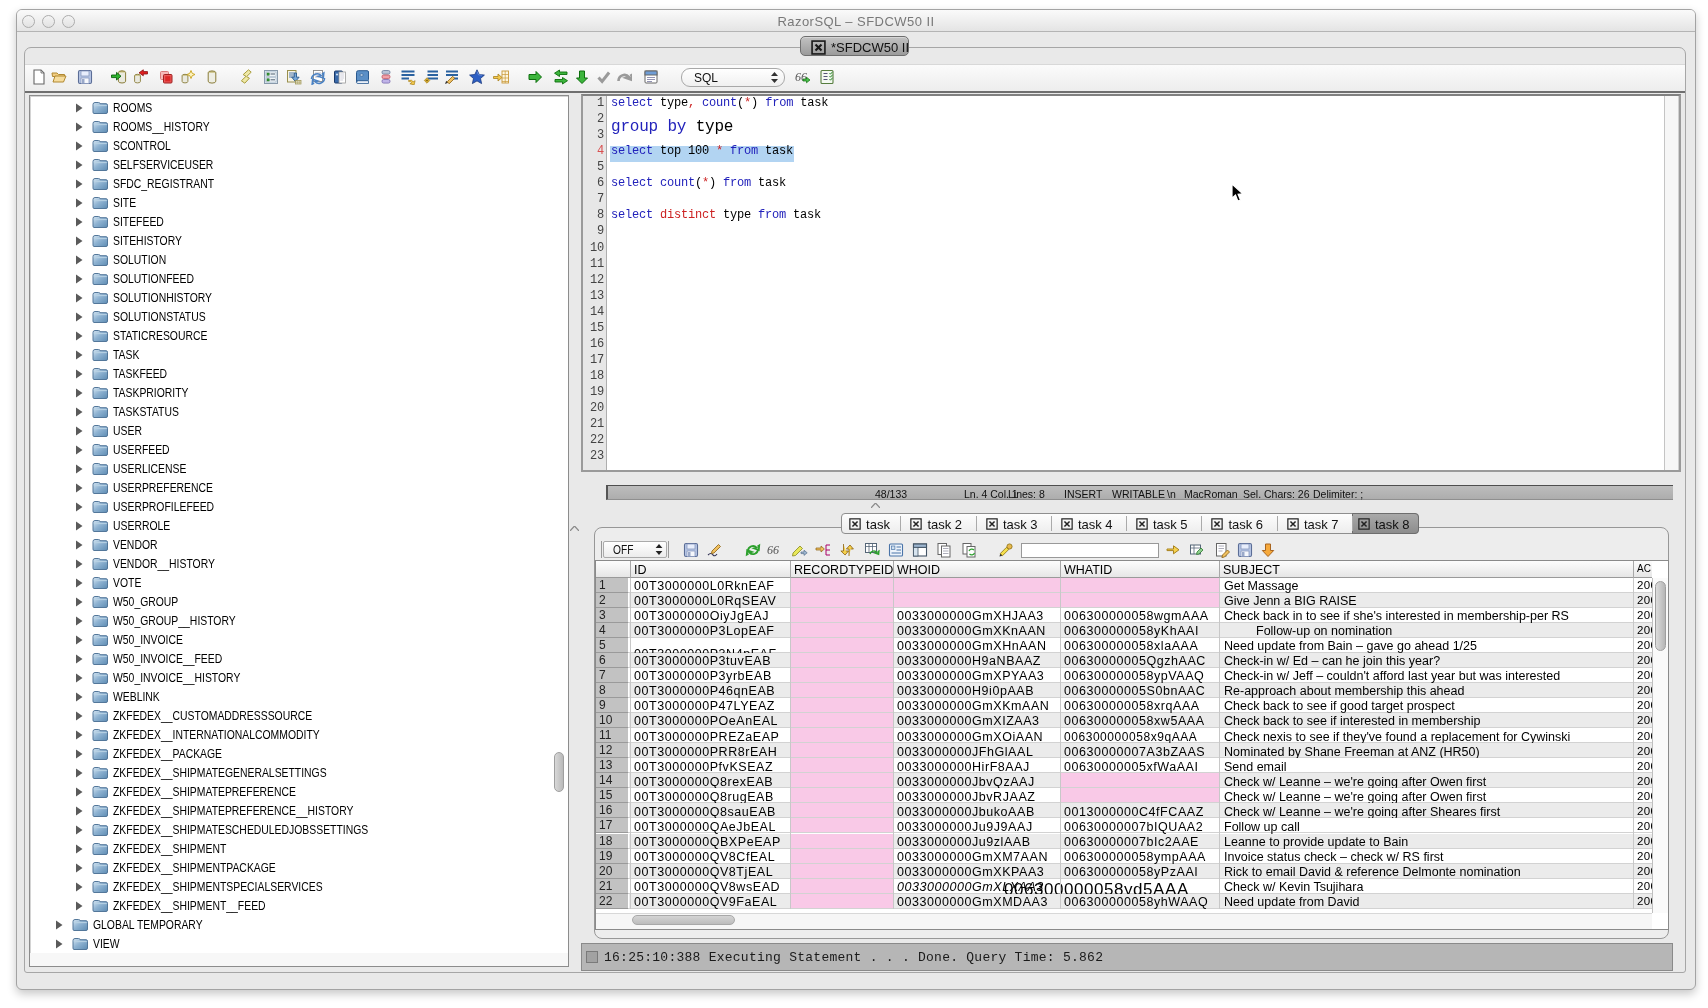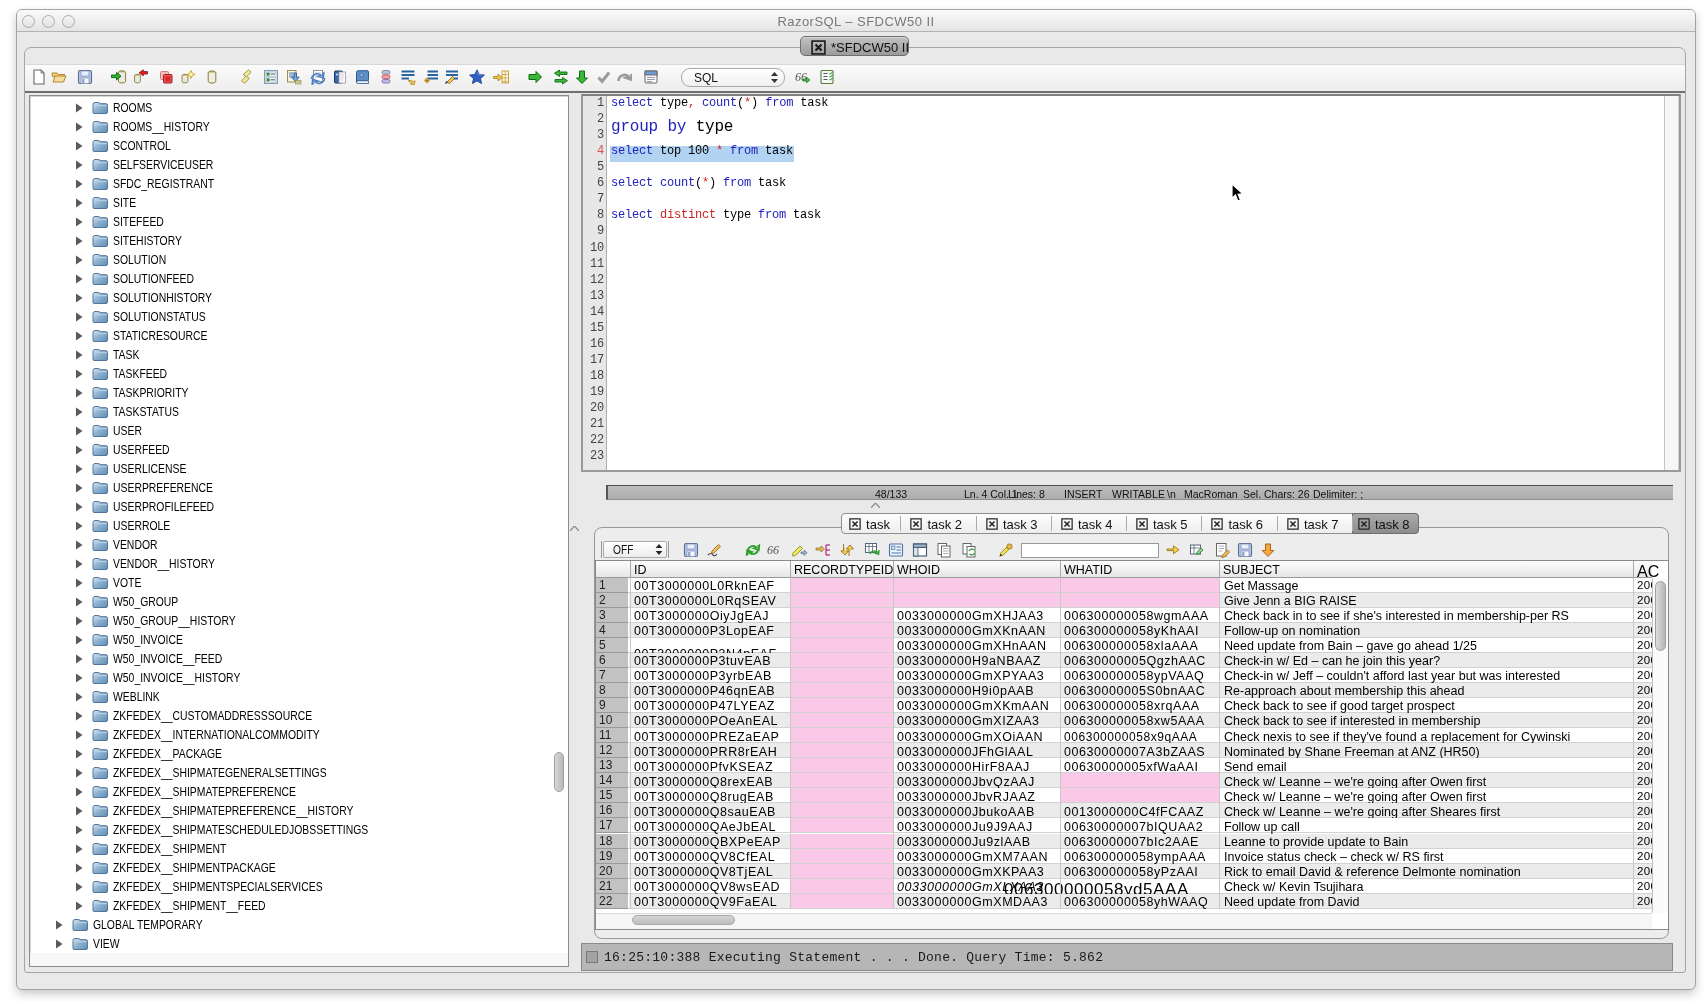--- a/index.html
+++ b/index.html
@@ -687,21 +687,21 @@
       <path d="M5.5 2 h5 v6.5 h3.2 L8 14.5 2.3 8.5 h3.2 z" fill="#f6a93b" stroke="#a8641e" stroke-width="1"></path>
     </svg>
 <div class="abs" style="left:1021px;top:543px;width:138px;height:15px;background:#fff;border:1px solid #999;"></div>
 <div class="abs" style="left:595px;top:560px;width:1074px;height:370px;background:#fff;border:1px solid #8a8a8a;"></div>
 <div class="abs" style="left:596px;top:561px;width:1056px;height:17px;background:linear-gradient(#fdfdfd,#e6e6e6);border-bottom:1px solid #9a9a9a;"></div>
 <div class="abs" style="left:634px;top:563px;font-size:12.5px;color:#000;">ID</div>
 <div class="abs" style="left:794px;top:563px;font-size:12.5px;color:#000;">RECORDTYPEID</div>
 <div class="abs" style="left:897px;top:563px;font-size:12.5px;color:#000;">WHOID</div>
 <div class="abs" style="left:1064px;top:563px;font-size:12.5px;color:#000;">WHATID</div>
 <div class="abs" style="left:1223px;top:563px;font-size:12.5px;color:#000;">SUBJECT</div>
-<div class="abs" style="left:1637px;top:563px;font-size:16px;color:#000;">AC</div>
+<div class="abs" style="left:1637px;top:563px;font-size:10px;color:#000;">AC</div>
 <div class="abs" style="left:630px;top:561px;width:1px;height:17px;background:#a8a8a8;"></div>
 <div class="abs" style="left:790px;top:561px;width:1px;height:17px;background:#a8a8a8;"></div>
 <div class="abs" style="left:893px;top:561px;width:1px;height:17px;background:#a8a8a8;"></div>
 <div class="abs" style="left:1060px;top:561px;width:1px;height:17px;background:#a8a8a8;"></div>
 <div class="abs" style="left:1219px;top:561px;width:1px;height:17px;background:#a8a8a8;"></div>
 <div class="abs" style="left:1633px;top:561px;width:1px;height:17px;background:#a8a8a8;"></div>
 <div class="abs" style="left:596px;top:578.00px;width:1056px;height:15.03px;background:#ffffff;border-bottom:1px solid #d2d2d2;"></div>
     <div class="abs" style="left:596px;top:578.00px;width:33px;height:15.03px;background:#c2c2c2;border-right:1px solid #fff;border-bottom:1px solid #9a9a9a;font-size:12px;color:#222;padding-left:3px;line-height:15.03px;">1</div>
     <div class="abs" style="left:791px;top:578.00px;width:102px;height:14.03px;background:#f9c9e7;"></div>
     <div class="abs" style="left:894px;top:578.00px;width:166px;height:14.03px;background:#f9c9e7;"></div>
@@ -724,21 +724,21 @@
     <div class="abs" style="left:897px;top:609.26px;font-size:12.5px;letter-spacing:0.55px;color:#000;white-space:pre;">0033000000GmXHJAA3</div>
     <div class="abs" style="left:1064px;top:609.26px;font-size:12.5px;letter-spacing:0.55px;color:#000;white-space:pre;">006300000058wgmAAA</div>
     <div class="abs" style="left:1224px;top:609.26px;font-size:12.5px;color:#000;white-space:pre;">Check back in to see if she's interested in membership-per RS</div>
     <div class="abs" style="left:1637px;top:609.26px;width:15px;overflow:hidden;font-size:11.5px;letter-spacing:0.3px;color:#000;white-space:pre;">2007</div>
     <div class="abs" style="left:596px;top:623.09px;width:1056px;height:15.03px;background:#ebebeb;border-bottom:1px solid #d2d2d2;"></div>
     <div class="abs" style="left:596px;top:623.09px;width:33px;height:15.03px;background:#c2c2c2;border-right:1px solid #fff;border-bottom:1px solid #9a9a9a;font-size:12px;color:#222;padding-left:3px;line-height:15.03px;">4</div>
     <div class="abs" style="left:791px;top:623.09px;width:102px;height:14.03px;background:#f9c9e7;"></div>
     <div class="abs" style="left:634px;top:624.29px;font-size:12.5px;letter-spacing:0.55px;color:#000;white-space:pre;">00T3000000P3LopEAF</div>
     <div class="abs" style="left:897px;top:624.29px;font-size:12.5px;letter-spacing:0.55px;color:#000;white-space:pre;">0033000000GmXKnAAN</div>
     <div class="abs" style="left:1064px;top:624.29px;font-size:12.5px;letter-spacing:0.55px;color:#000;white-space:pre;">006300000058yKhAAI</div>
-    <div class="abs" style="left:1224px;top:624.29px;font-size:12.5px;color:#000;white-space:pre;">Follow-up on nomination</div>
+    <div class="abs" style="left:1256px;top:624.29px;font-size:12.5px;color:#000;white-space:pre;">Follow-up on nomination</div>
     <div class="abs" style="left:1637px;top:624.29px;width:15px;overflow:hidden;font-size:11.5px;letter-spacing:0.3px;color:#000;white-space:pre;">2007</div>
     <div class="abs" style="left:596px;top:638.12px;width:1056px;height:15.03px;background:#ffffff;border-bottom:1px solid #d2d2d2;"></div>
     <div class="abs" style="left:596px;top:638.12px;width:33px;height:15.03px;background:#c2c2c2;border-right:1px solid #fff;border-bottom:1px solid #9a9a9a;font-size:12px;color:#222;padding-left:3px;line-height:15.03px;">5</div>
     <div class="abs" style="left:791px;top:638.12px;width:102px;height:14.03px;background:#f9c9e7;"></div>
     <div class="abs" style="left:634px;top:639.32px;font-size:12.5px;letter-spacing:0.55px;color:#000;white-space:pre;margin-top:8px;">00T3000000P3N4pEAF</div>
     <div class="abs" style="left:897px;top:639.32px;font-size:12.5px;letter-spacing:0.55px;color:#000;white-space:pre;">0033000000GmXHnAAN</div>
     <div class="abs" style="left:1064px;top:639.32px;font-size:12.5px;letter-spacing:0.55px;color:#000;white-space:pre;">006300000058xlaAAA</div>
     <div class="abs" style="left:1224px;top:639.32px;font-size:12.5px;color:#000;white-space:pre;">Need update from Bain – gave go ahead 1/25</div>
     <div class="abs" style="left:1637px;top:639.32px;width:15px;overflow:hidden;font-size:11.5px;letter-spacing:0.3px;color:#000;white-space:pre;">2007</div>
     <div class="abs" style="left:596px;top:653.15px;width:1056px;height:15.03px;background:#ebebeb;border-bottom:1px solid #d2d2d2;"></div>

